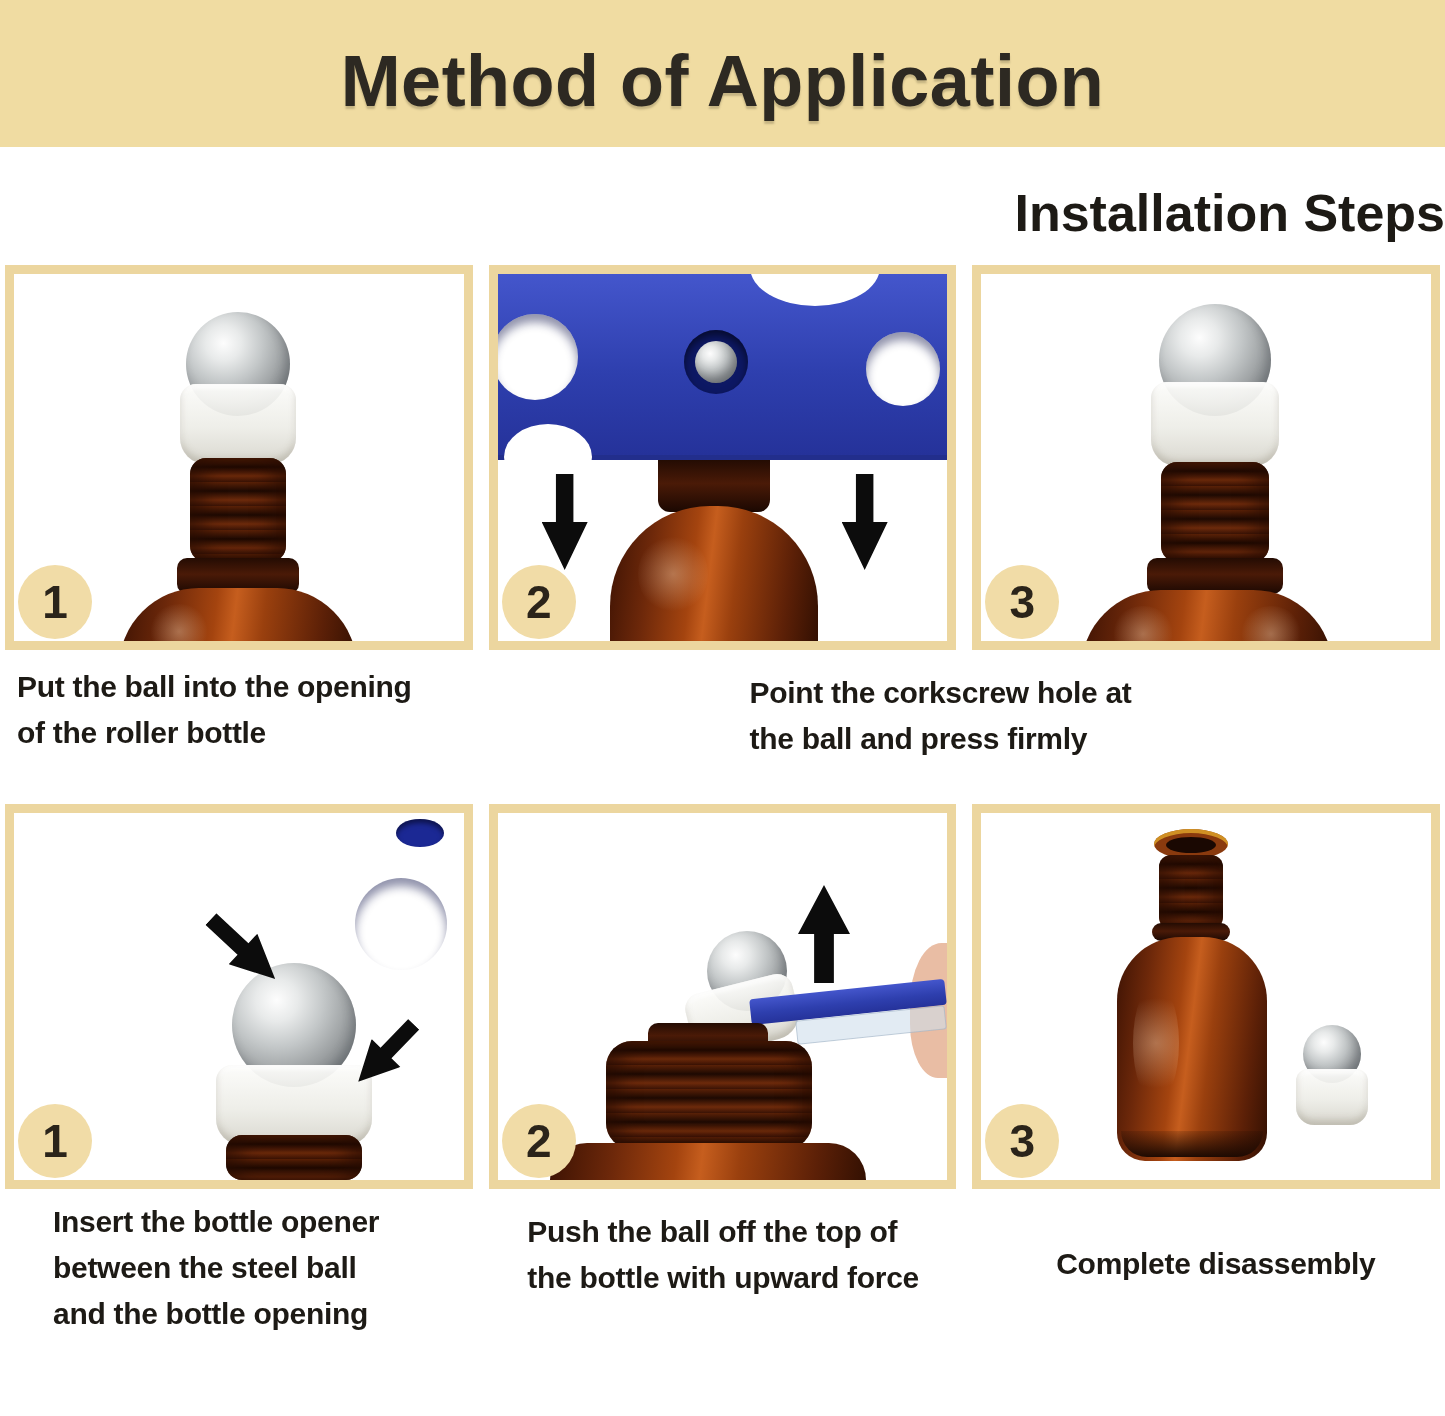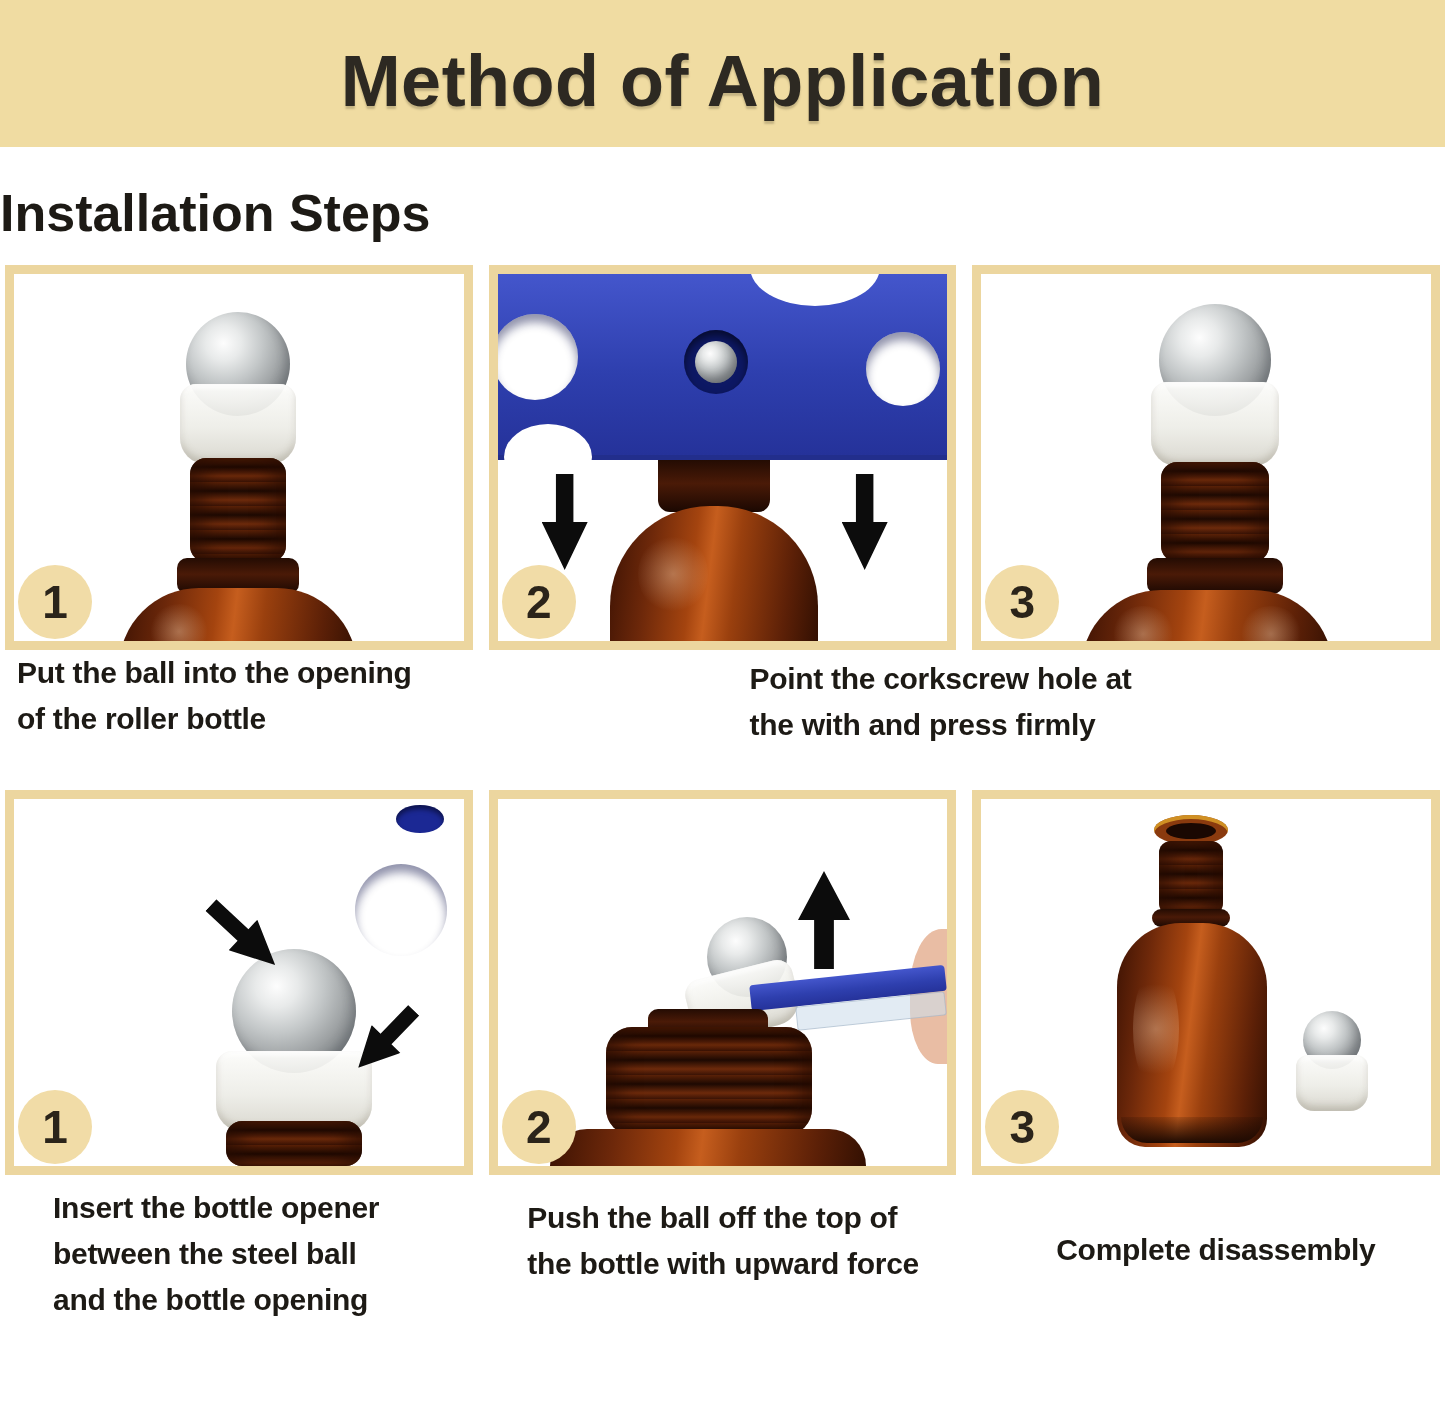--- a/index.html
+++ b/index.html
@@ -18,40 +18,40 @@
     display:flex; align-items:center; justify-content:center;
   }
   .banner h1 {
     font-size:72px; font-weight:700; color:#2d2922;
     letter-spacing:0.5px;
     text-shadow:0 3px 2px rgba(100,88,60,0.30);
     margin-top:14px;
   }
   
   .section-heading {
-    text-align:left; font-size:52px; font-weight:700; color:#1d1a15;
+    text-align:right; font-size:52px; font-weight:700; color:#1d1a15;
     line-height:60px;
   }
   .section-heading.install { margin:36px 0 22px; }
   .section-heading.removal { margin:18px 0 15px; }
   
   .row { display:flex; gap:16px; padding:0 5px; }
   .panel {
     position:relative; flex:1; height:385px;
     border:9px solid #ECD69F; background:#ffffff; overflow:hidden;
   }
   .badge {
     position:absolute; left:4px; bottom:2px; width:74px; height:74px;
     border-radius:50%; background:#F1DCA7; color:#2b241a;
     display:flex; align-items:center; justify-content:center;
     font-size:46px; font-weight:700; z-index:8;
   }
   
   .caption-row { display:flex; gap:16px; padding:0 5px; }
-  .caption-row.top { height:140px; }
+  .caption-row.top { height:140px; margin-top:14px; }
   .caption-row.bottom { height:128px; margin-top:10px; }
   .caption {
     flex:1; font-size:30px; font-weight:700; line-height:46px;
     color:#1d1a15; white-space:pre-line; letter-spacing:-0.3px;
   }
   .cap-i1 { padding-left:12px; }
   .cap-i2 { padding-left:26px; padding-top:6px; }
   .cap-i3 { text-align:center; padding-top:22px; }
   .cap-r1 { padding-left:48px; }
   .cap-r2 { padding-left:10px; padding-top:10px; }
@@ -148,21 +148,21 @@
       <div class="abs gloss" style="left:130px;top:332px;width:64px;height:56px;"></div>
       <div class="abs gloss" style="left:258px;top:332px;width:64px;height:56px;"></div>
       <div class="badge">3</div>
     </div>
   </div>
 
   <div class="caption-row top">
     <div class="caption cap-i1">Put the ball into the opening
 of the roller bottle</div>
     <div class="caption cap-i2">Point the corkscrew hole at
-the with and press firmly</div>
+the ball and press firmly</div>
   </div>
 
 
   <div class="row">
 
     <div class="panel">
       <div class="plateD abs">
         <div class="abs hole-white" style="left:341px;top:65px;width:92px;height:92px;"></div>
         <div class="abs" style="left:382px;top:6px;width:48px;height:28px;border-radius:50%;background:#1b2894;box-shadow:inset 0 4px 5px rgba(0,0,10,0.5);"></div>
       </div>

